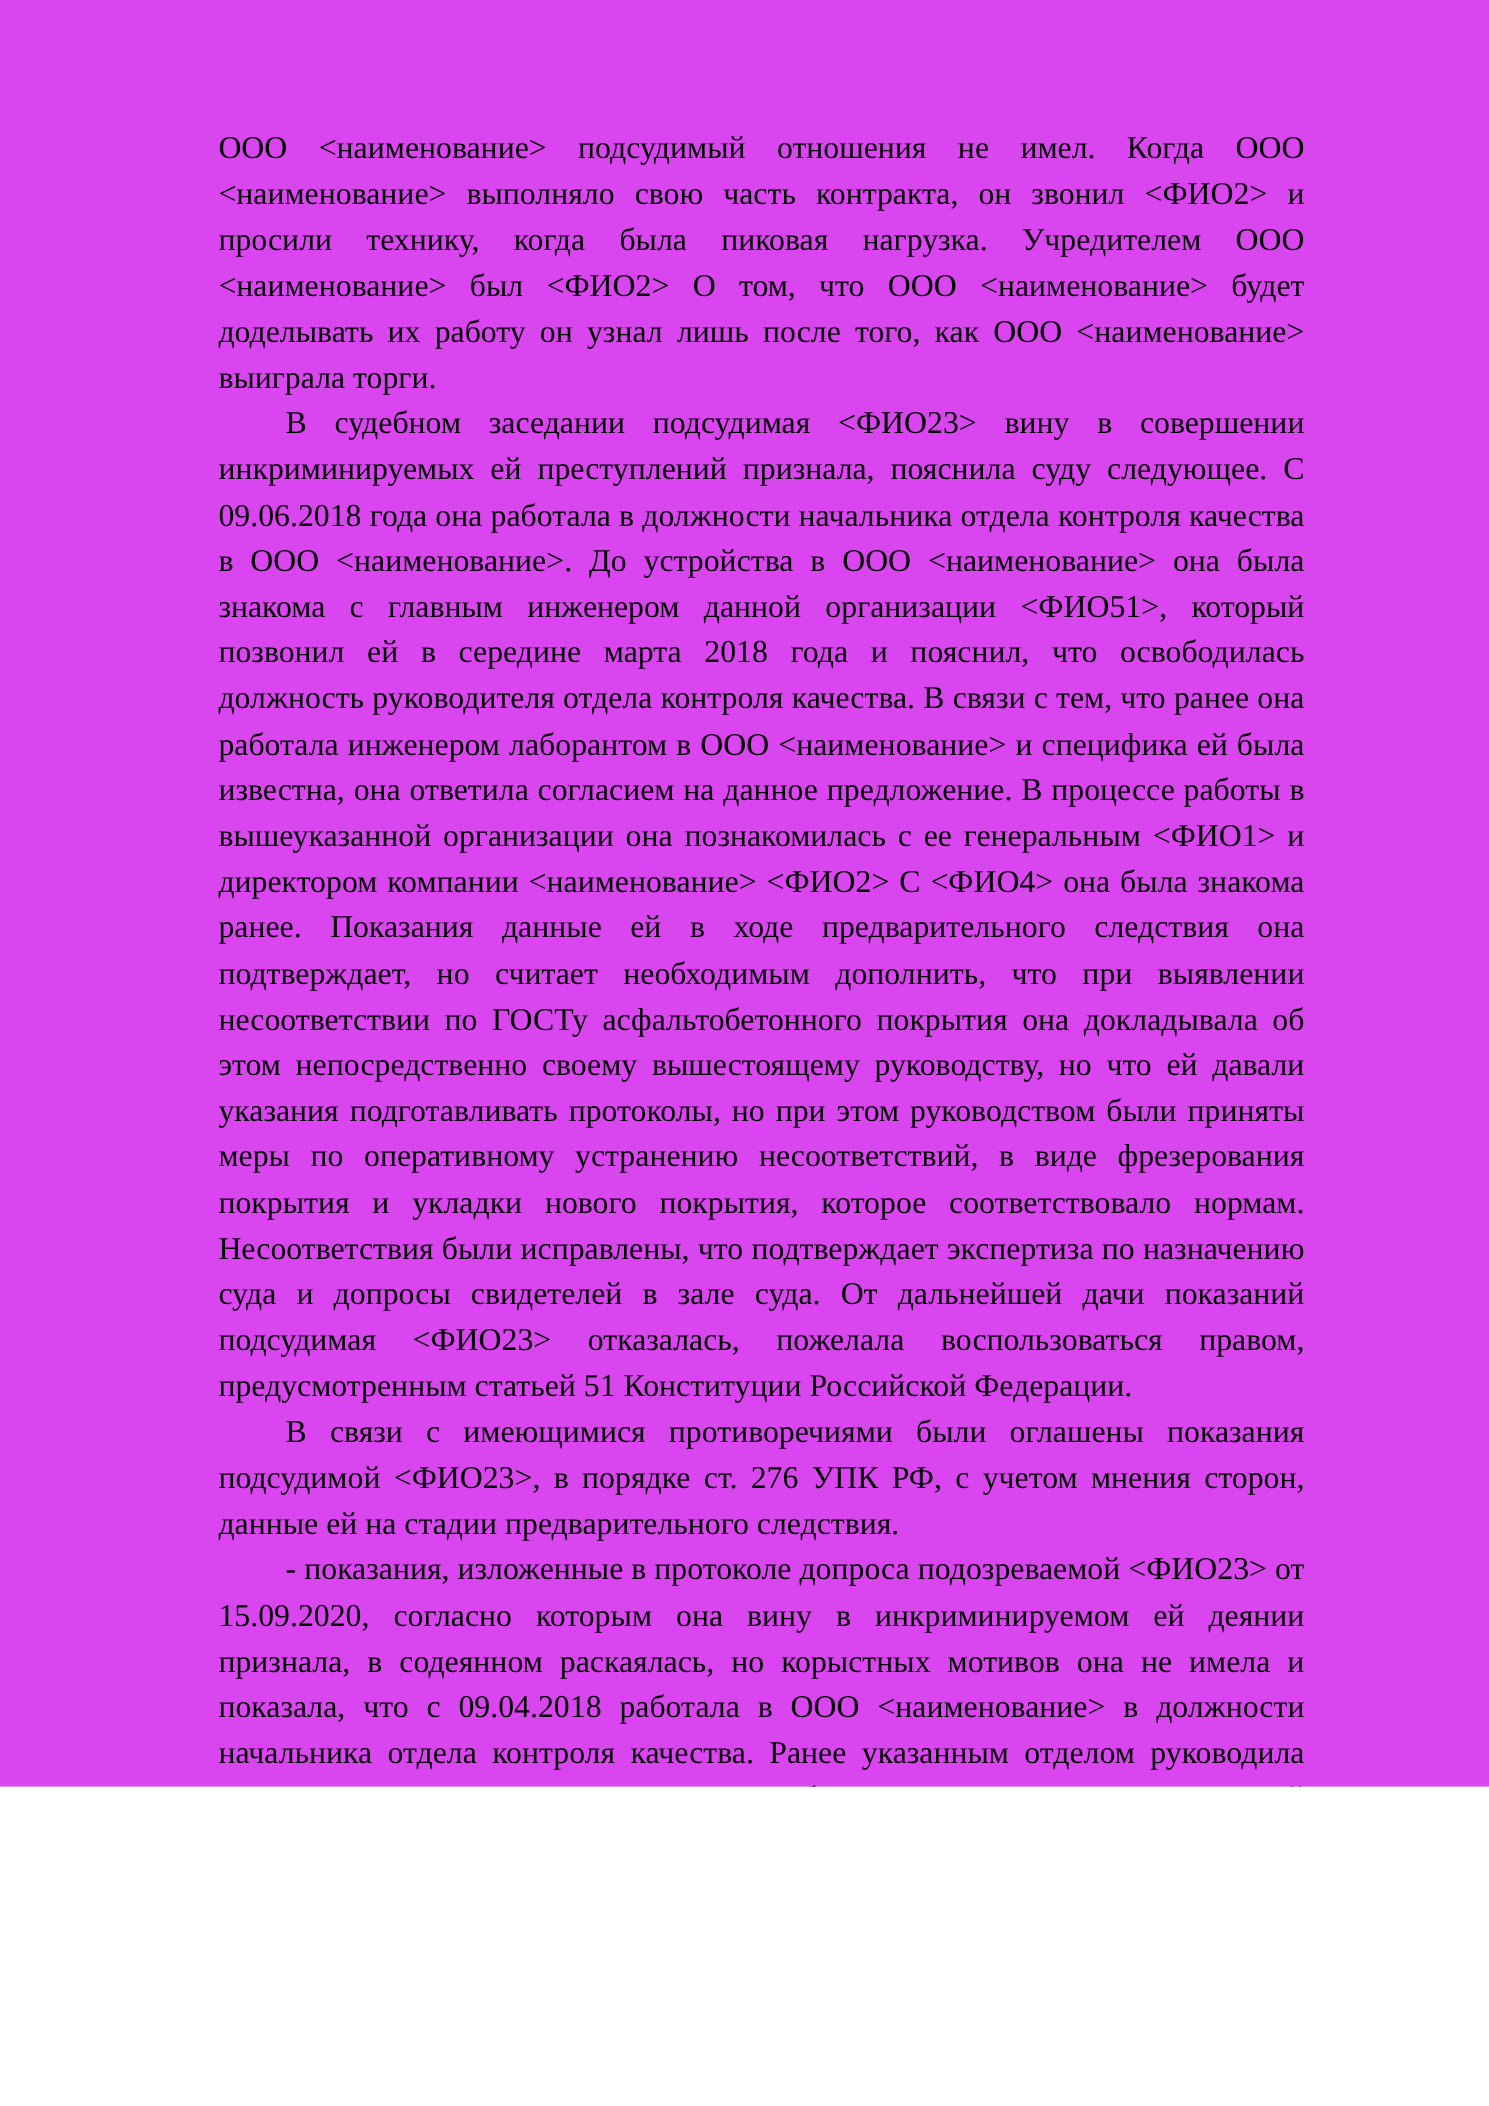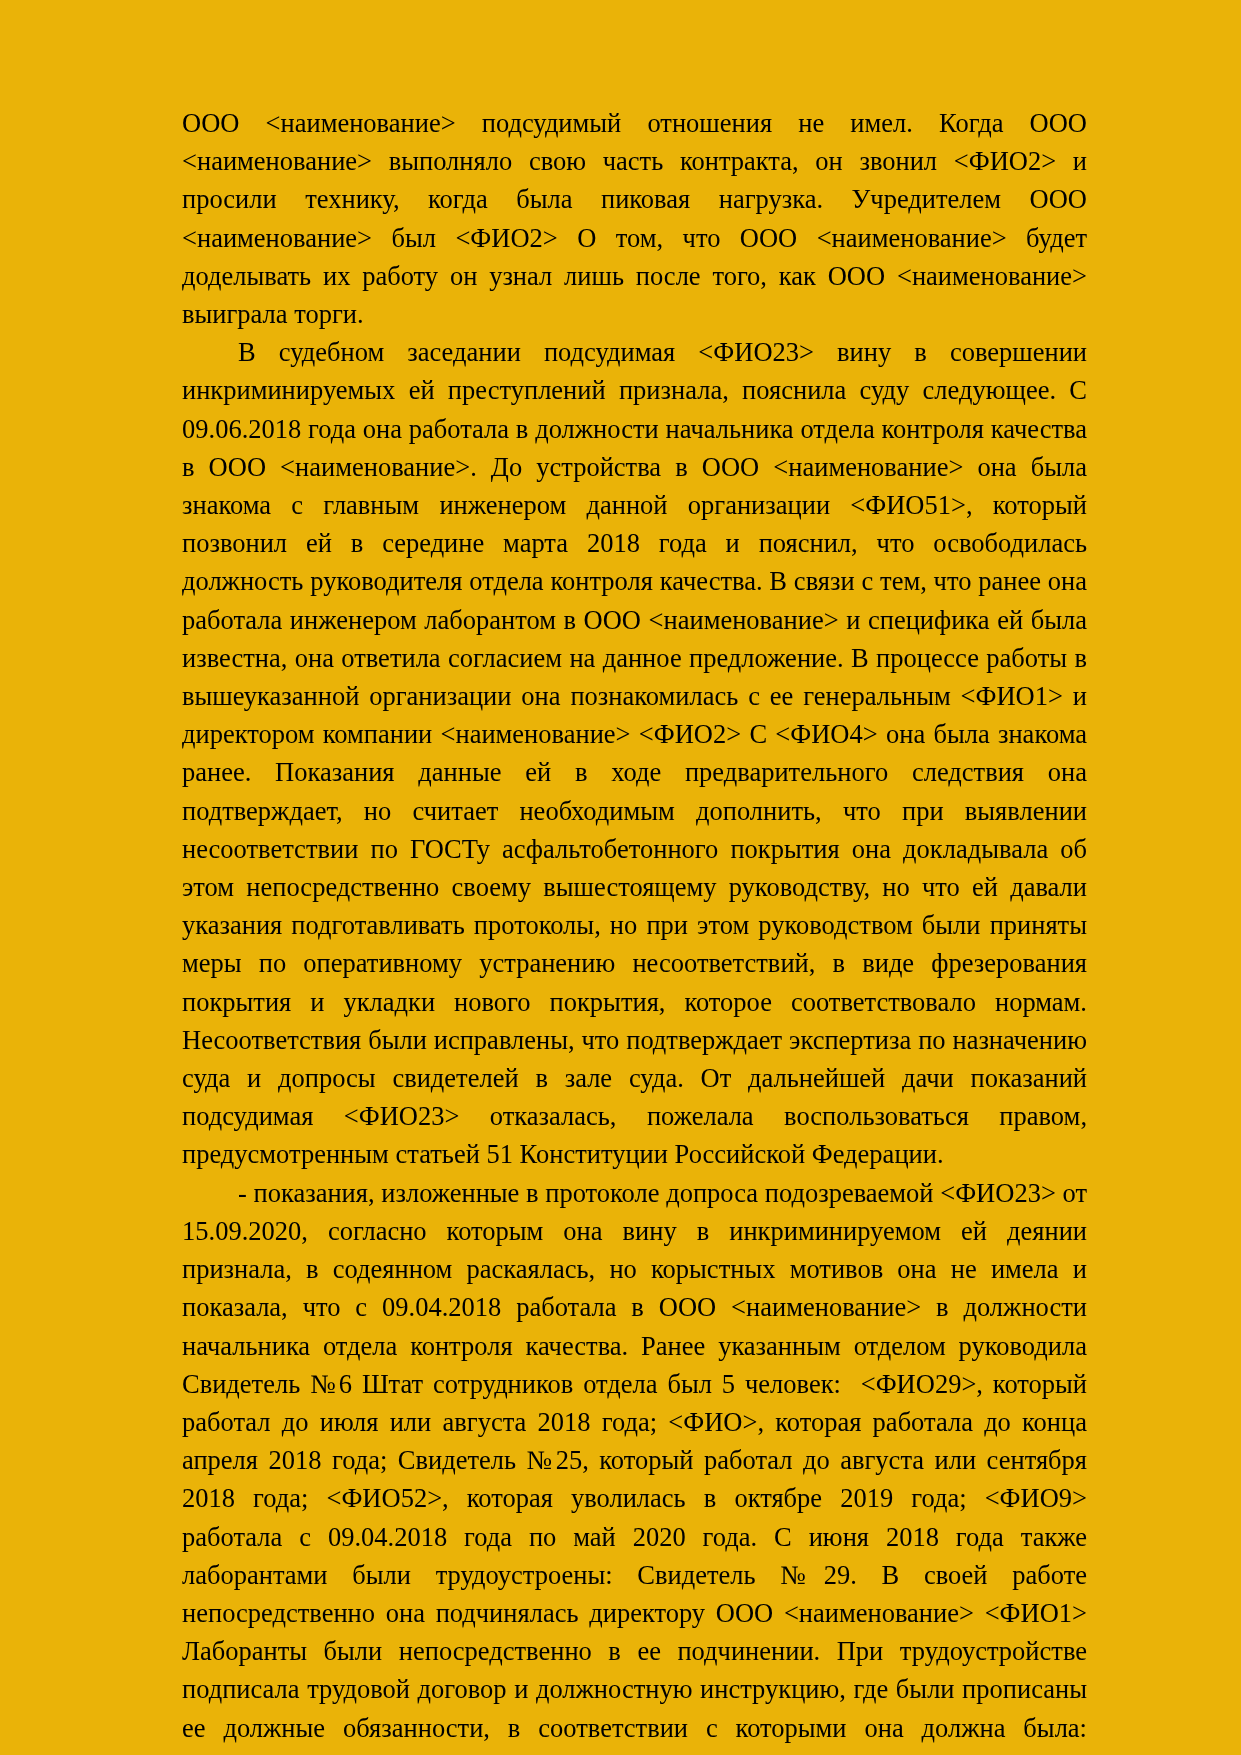--- a/index.html
+++ b/index.html
@@ -3,22 +3,22 @@
 <meta charset="utf-8">
 <style>
   html, body {
     margin: 0;
     padding: 0;
     background: #ffffff;
   }
   .page {
     position: relative;
     width: 1241px;
-    height: 1755px;
-    background: #eab308;
+    height: 1489px;
+    background: #d946ef;
     overflow: hidden;
   }
   .text-body {
     position: absolute;
     left: 182px;
     top: 104px;
     width: 905px;
     font-family: "Liberation Serif", "DejaVu Serif", serif;
     font-size: 26.5px;
     line-height: 38.2px;
@@ -50,17 +50,18 @@
 </head>
 <body>
 
 <div class="page">
   <div class="text-body">
 
     <p class="para ragged-end">ООО &lt;наименование&gt; подсудимый отношения не имел. Когда ООО &lt;наименование&gt; выполняло свою часть контракта, он звонил &lt;ФИО2&gt; и просили технику, когда была пиковая нагрузка. Учредителем ООО &lt;наименование&gt; был &lt;ФИО2&gt; О том, что ООО &lt;наименование&gt; будет доделывать их работу он узнал лишь после того, как ООО &lt;наименование&gt; выиграла торги.</p>
 
     <p class="para indented ragged-end">В судебном заседании подсудимая &lt;ФИО23&gt; вину в совершении инкриминируемых ей преступлений признала, пояснила суду следующее. С 09.06.2018 года она работала в должности начальника отдела контроля качества в ООО &lt;наименование&gt;. До устройства в ООО &lt;наименование&gt; она была знакома с главным инженером данной организации &lt;ФИО51&gt;, который позвонил ей в середине марта 2018 года и пояснил, что освободилась должность руководителя отдела контроля качества. В связи с тем, что ранее она работала инженером лаборантом в ООО &lt;наименование&gt; и специфика ей была известна, она ответила согласием на данное предложение. В процессе работы в вышеуказанной организации она познакомилась с ее генеральным &lt;ФИО1&gt; и директором компании &lt;наименование&gt; &lt;ФИО2&gt; С &lt;ФИО4&gt; она была знакома ранее. Показания данные ей в ходе предварительного следствия она подтверждает, но считает необходимым дополнить, что при выявлении несоответствии по ГОСТу асфальтобетонного покрытия она докладывала об этом непосредственно своему вышестоящему руководству, но что ей давали указания подготавливать протоколы, но при этом руководством были приняты меры по оперативному устранению несоответствий, в виде фрезерования покрытия и укладки нового покрытия, которое соответствовало нормам. Несоответствия были исправлены, что подтверждает экспертиза по назначению суда и допросы свидетелей в зале суда. От дальнейшей дачи показаний подсудимая &lt;ФИО23&gt; отказалась, пожелала воспользоваться правом, предусмотренным статьей 51 Конституции Российской Федерации.</p>
 
+    <p class="para indented ragged-end">В связи с имеющимися противоречиями были оглашены показания подсудимой &lt;ФИО23&gt;, в порядке ст. 276 УПК РФ, с учетом мнения сторон, данные ей на стадии предварительного следствия.</p>
 
     <p class="para indented ragged-end">- показания, изложенные в протоколе допроса подозреваемой &lt;ФИО23&gt; от 15.09.2020, согласно которым она вину в инкриминируемом ей деянии признала, в содеянном раскаялась, но корыстных мотивов она не имела и показала, что с 09.04.2018 работала в ООО &lt;наименование&gt; в должности начальника отдела контроля качества. Ранее указанным отделом руководила Свидетель №6 Штат сотрудников отдела был 5 человек:  &lt;ФИО29&gt;, который работал до июля или августа 2018 года; &lt;ФИО&gt;, которая работала до конца апреля 2018 года; Свидетель №25, который работал до августа или сентября 2018 года; &lt;ФИО52&gt;, которая уволилась в октябре 2019 года; &lt;ФИО9&gt; работала с 09.04.2018 года по май 2020 года. С июня 2018 года также лаборантами были трудоустроены: Свидетель №29. В своей работе непосредственно она подчинялась директору ООО &lt;наименование&gt; &lt;ФИО1&gt; Лаборанты были непосредственно в ее подчинении. При трудоустройстве подписала трудовой договор и должностную инструкцию, где были прописаны ее должные обязанности, в соответствии с которыми она должна была: осуществлять контроль качества выполняемых</p>
 
   </div>
 </div>
 
 </body></html>

